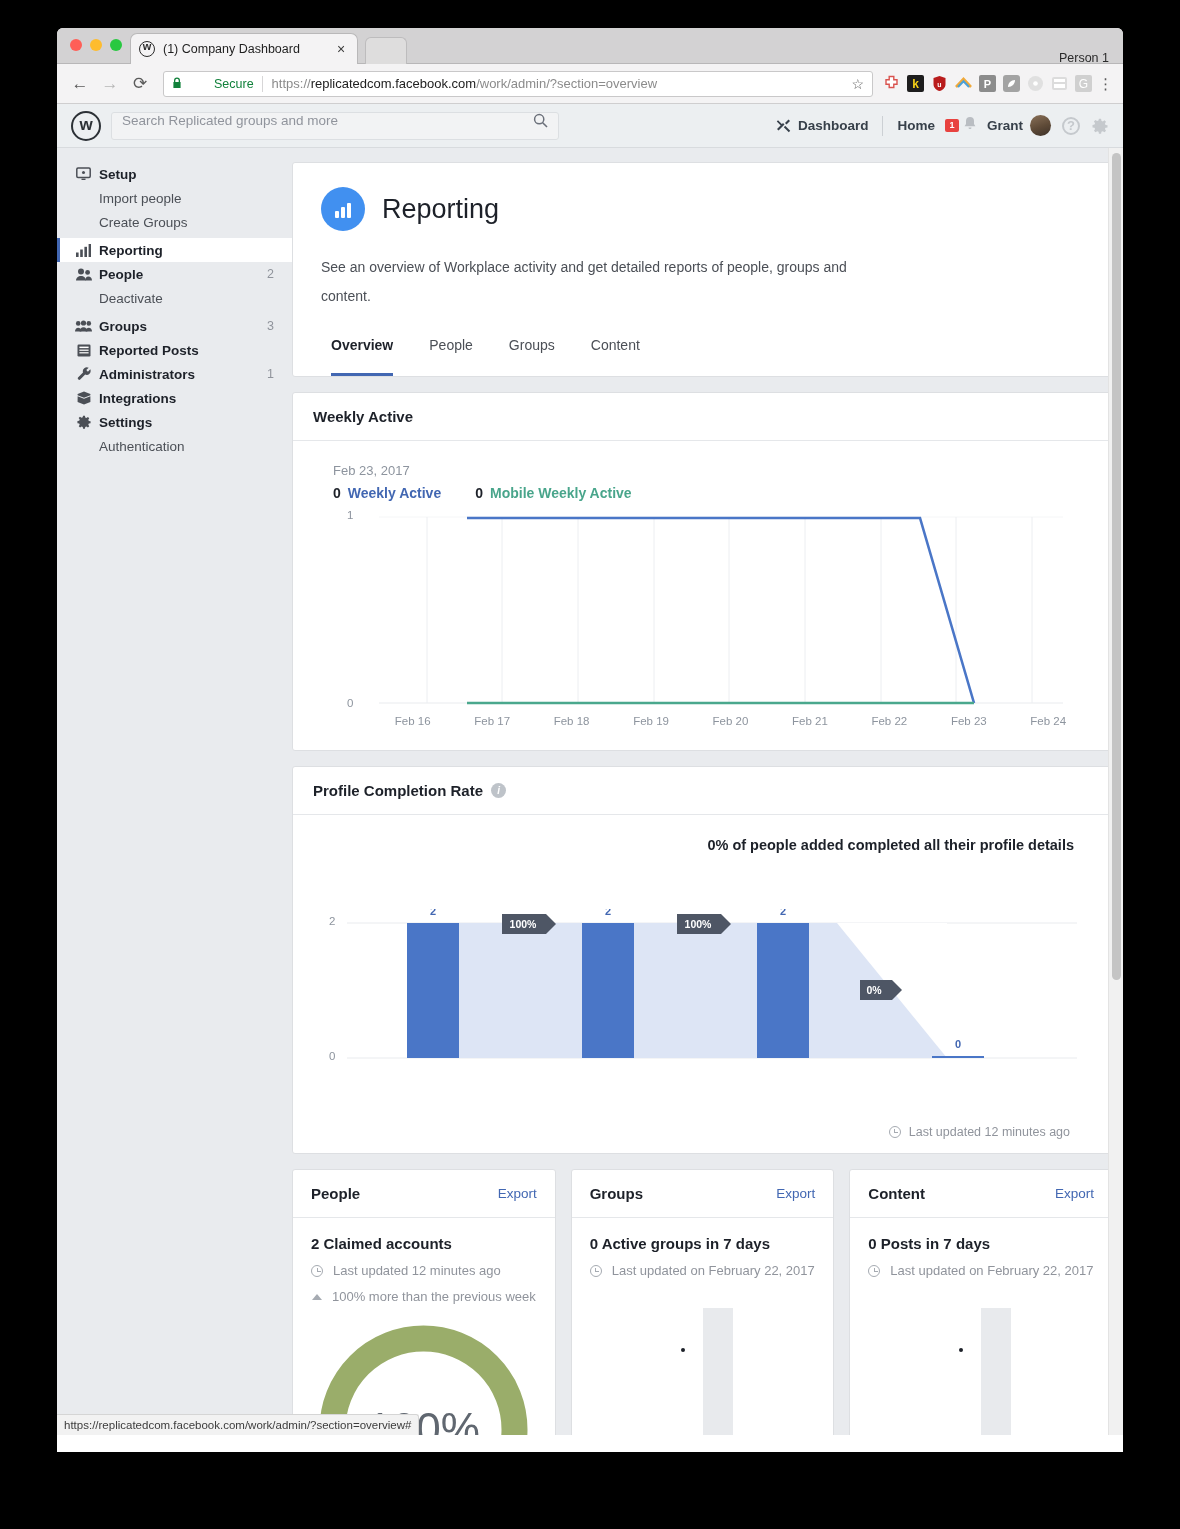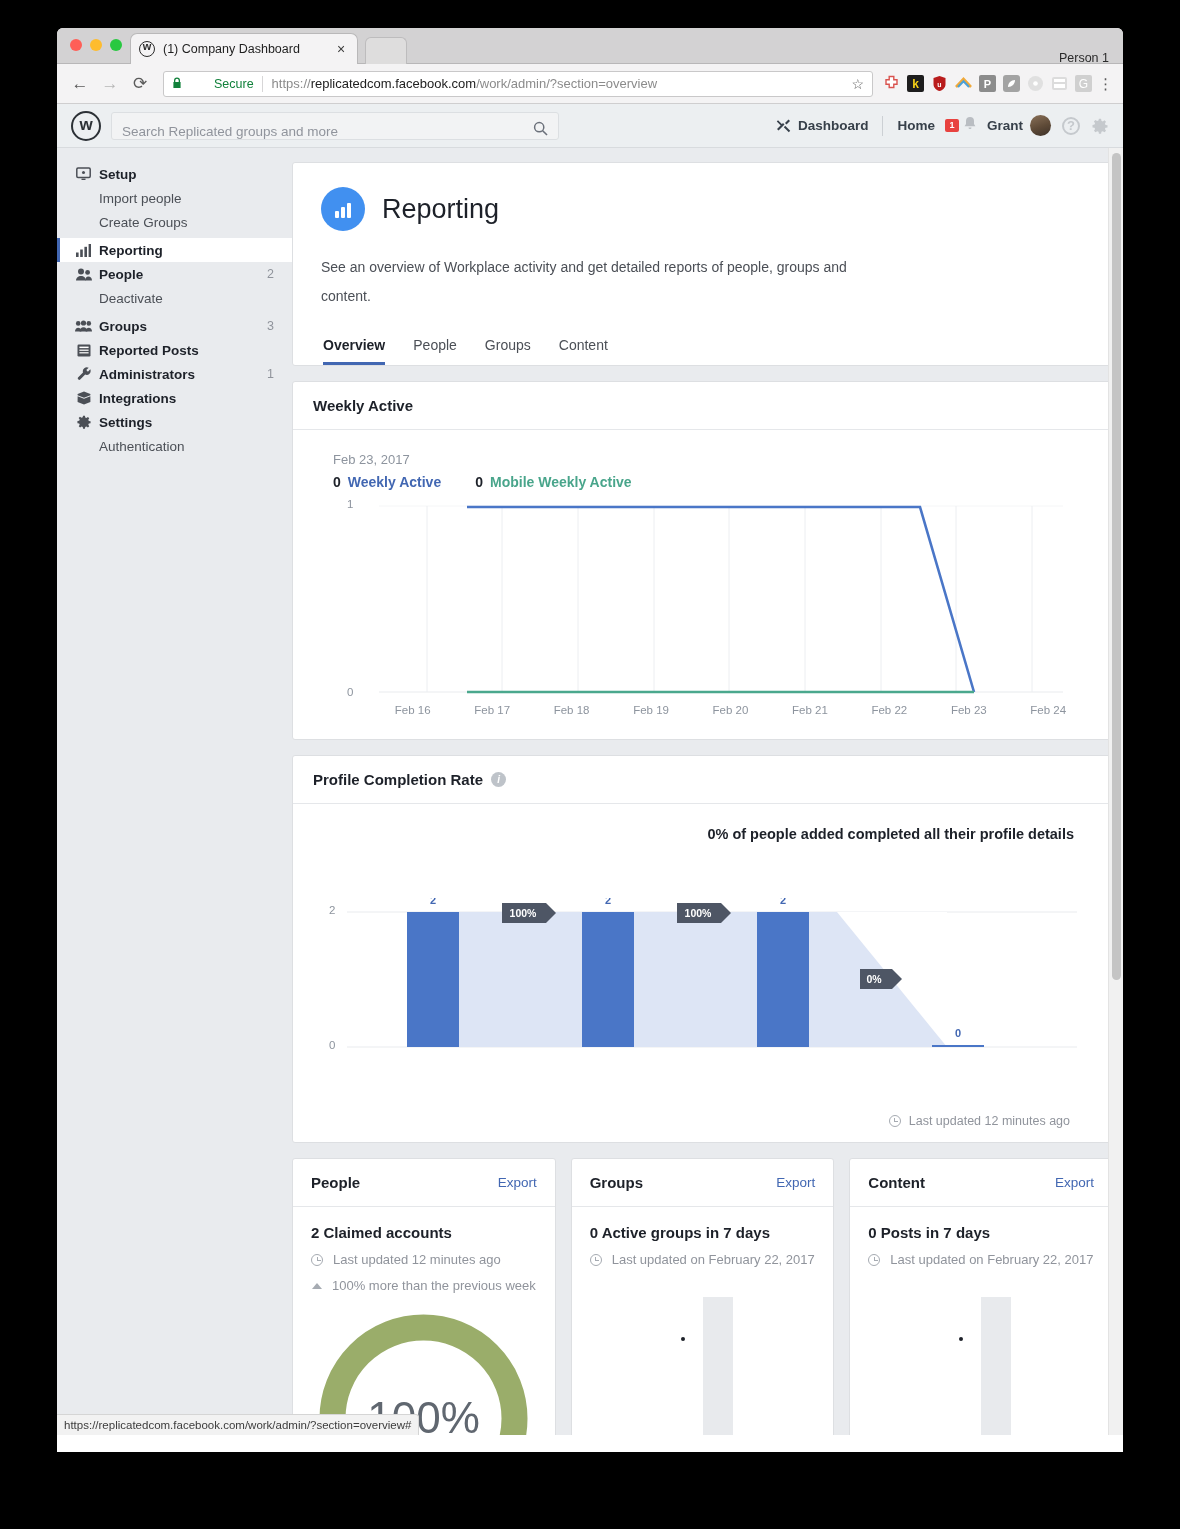--- a/index.html
+++ b/index.html
@@ -109,21 +109,21 @@
     border: 2.6px solid #2c3136; position: relative; flex: none;
     margin-right: 10px;
   }
   .wp-logo::after {
     content: "w"; position: absolute; inset: 0; text-align: center;
     font-size: 17px; line-height: 23px; font-weight: 700; color: #2c3136;
   }
   .search-box {
     width: 448px; height: 28px; background: #f2f3f4;
     border: 1px solid #dcdfe2; border-radius: 3px;
-    display: flex; align-items: flex-end; padding: 0 10px;
+    display: flex; align-items: flex-start; padding: 0 10px;
   }
   .search-ph { font-size: 13.5px; color: #90949c; flex: 1; }
   .search-icon { color: #6b707a; font-size: 14px; }
   .hdr-right { margin-left: auto; display: flex; align-items: center; gap: 0; text-align: center; }
   .hdr-dash {
     display: flex; align-items: center; gap: 7px; font-size: 13.5px;
     font-weight: 700; color: #37404a; padding-right: 14px;
   }
   .hdr-div { width: 1px; height: 20px; background: #ccd0d4; }
   .hdr-home {
@@ -199,22 +199,23 @@
     padding-bottom: 13px; gap: 2.5px; flex: none;
   }
   .rep-badge i { width: 3.5px; background: #fff; border-radius: 1px; display: block; }
   .rep-title { font-size: 27px; color: #1d2129; font-weight: 400; }
   .rep-desc {
     font-size: 14px; color: #4b4f56; line-height: 29px;
     margin-top: 22px; max-width: 540px;
   }
   .tabs { display: flex; gap: 28px; margin-top: 26px; padding-left: 2px; }
   .tab-item {
-    font-size: 14px; color: #4b4f56; padding-bottom: 9px;
+    font-size: 14px; color: #4b4f56; padding-bottom: 20px;
     border-bottom: 3px solid transparent;
+    margin-left: 8px;
   }
   .tab-item.sel { color: #1d2129; font-weight: 700; border-bottom-color: #4267b2; }
 
   .card-head {
     padding: 15px 20px; border-bottom: 1px solid #e5e7ea;
     font-size: 15px; font-weight: 700; color: #1d2129;
     display: flex; align-items: center; gap: 8px;
   }
   .info-dot {
     width: 15px; height: 15px; border-radius: 50%; background: #bec3c9;

